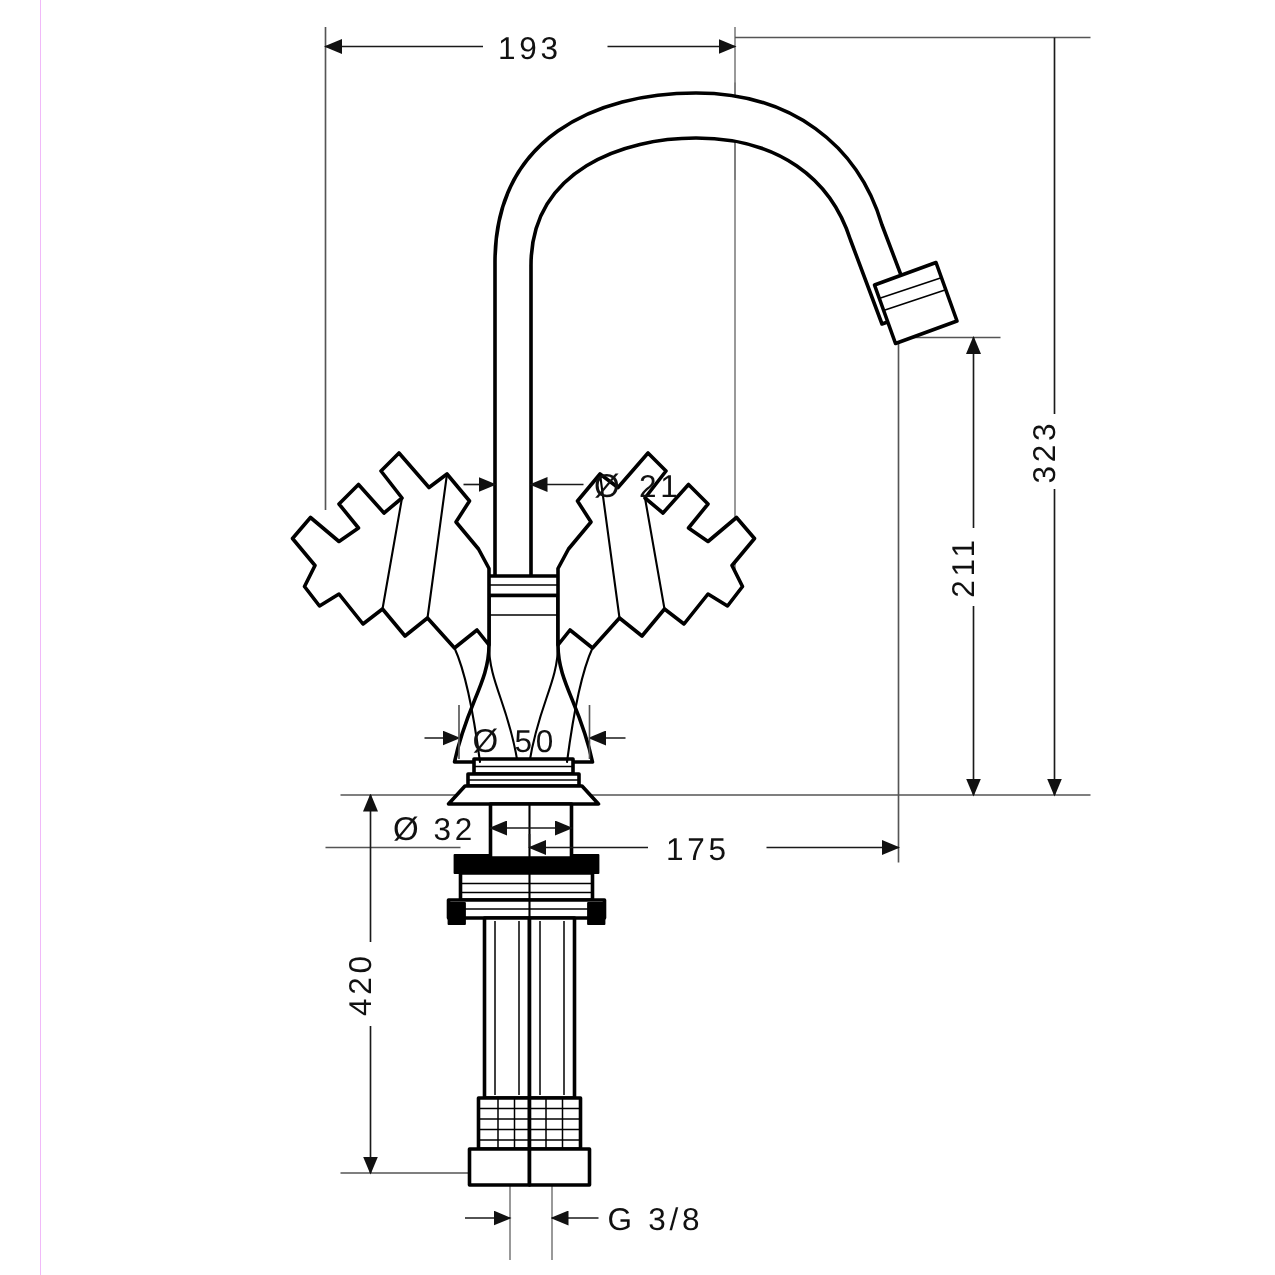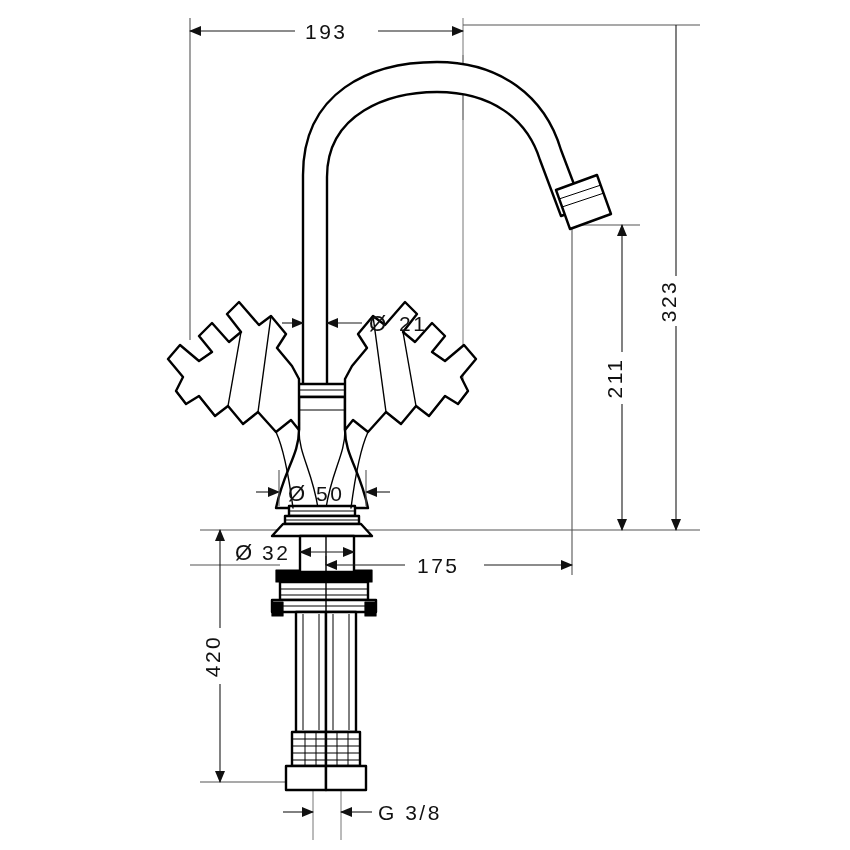--- a/index.html
+++ b/index.html
@@ -11,20 +11,21 @@
     width: 850px;
     height: 850px;
     overflow: hidden;
     font-family: "Liberation Sans", sans-serif;
   }
   #drawing-root {
     position: relative;
     width: 702px;
     height: 850px;
     background: #d946ef;
+    margin-left: 27px;
   }
   svg#tech-drawing {
     display: block;
     width: 850px;
     height: 850px;
   }
   .dim-text {
     font-family: "Liberation Sans", sans-serif;
     font-size: 21px;
     letter-spacing: 2.5px;

